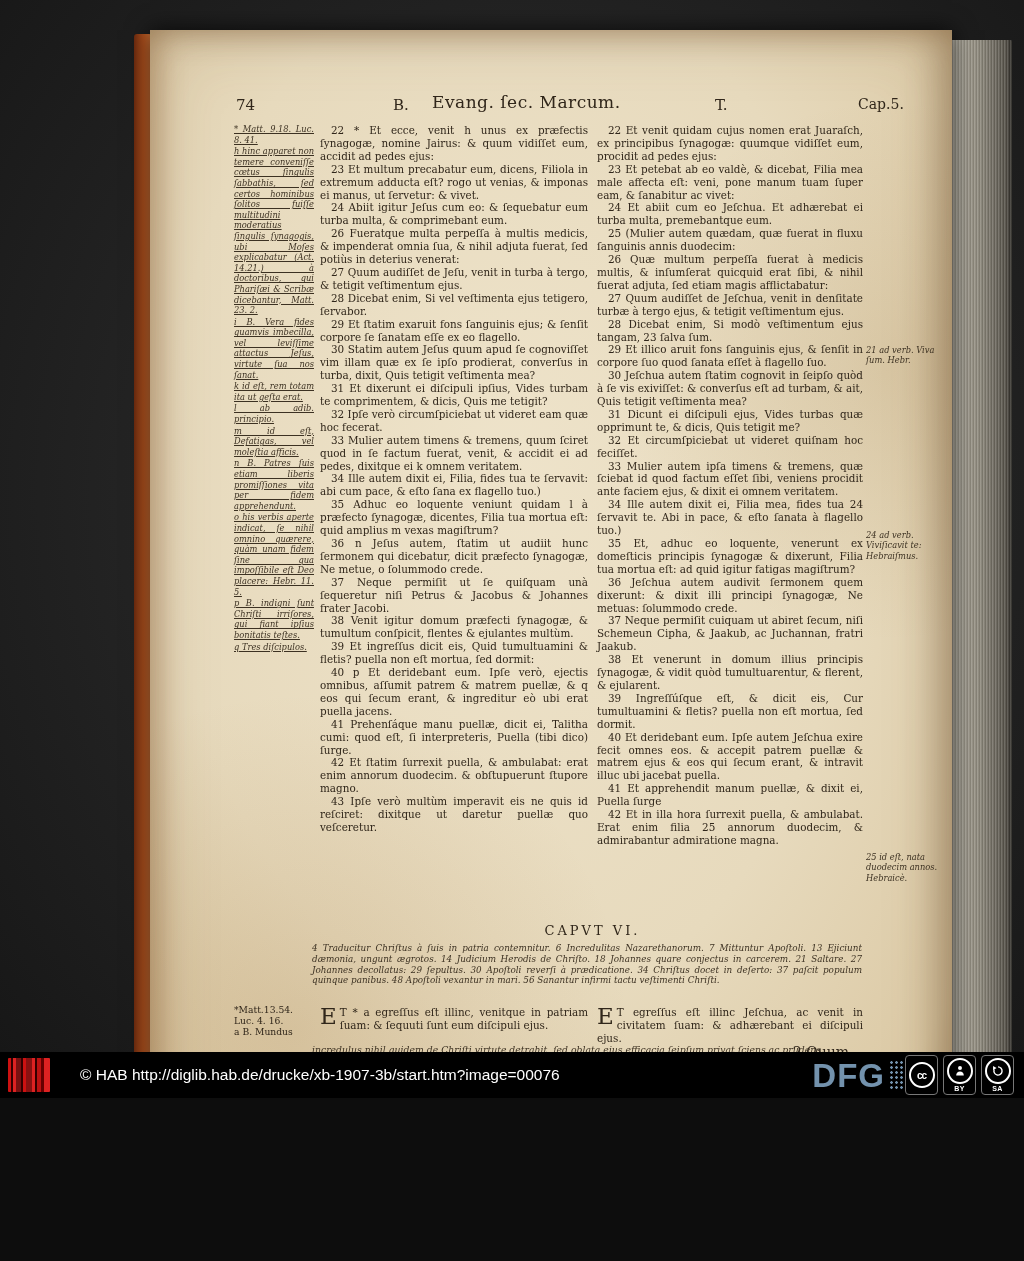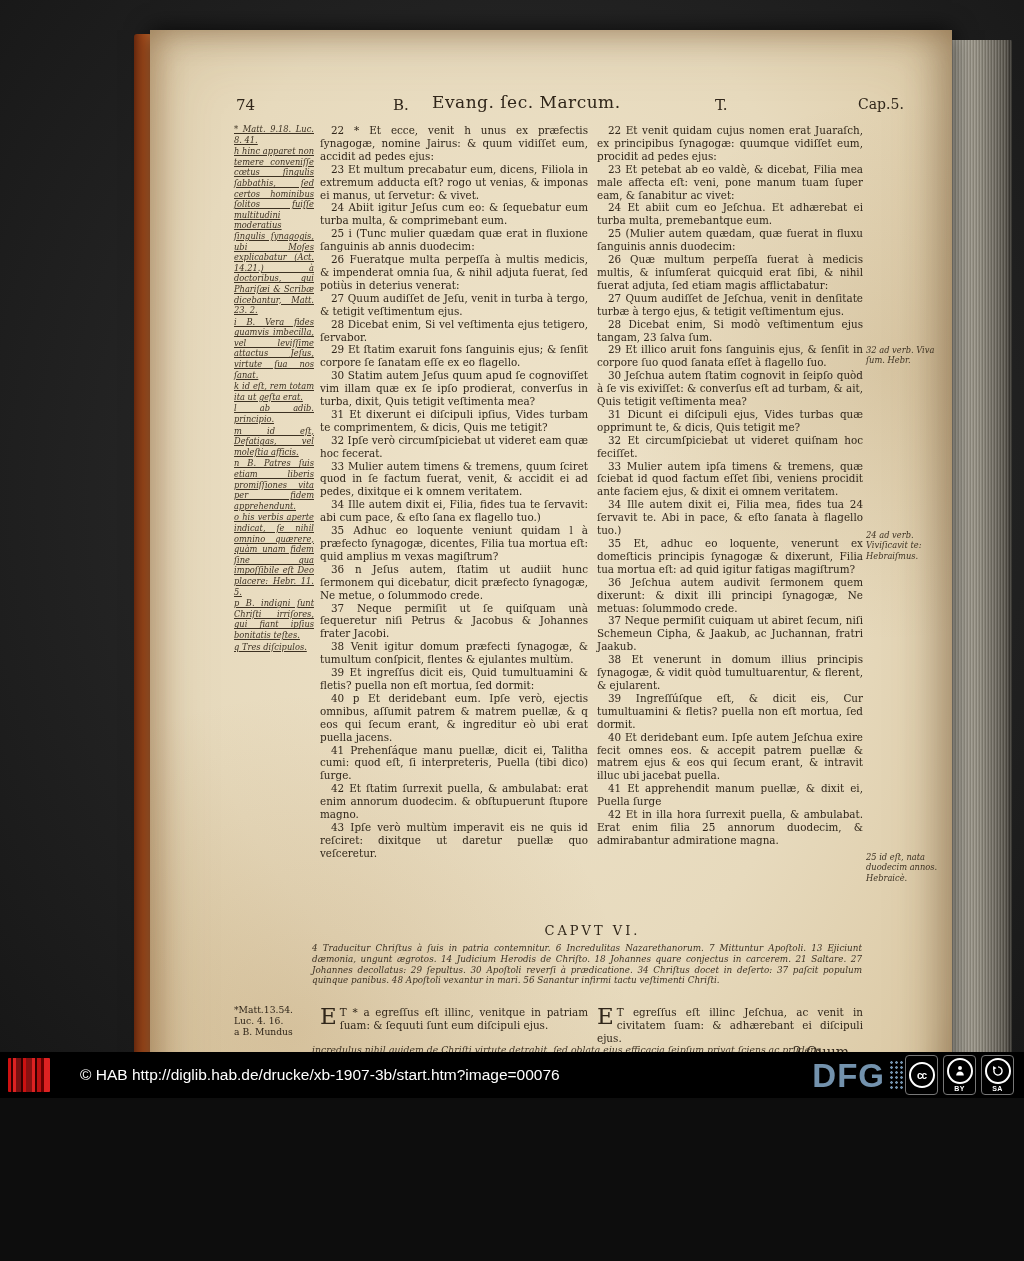--- a/index.html
+++ b/index.html
@@ -102,21 +102,20 @@
         <p class="mnote">n B. Patres ſuis etiam liberis promiſſiones vita per fidem apprehendunt.</p>
         <p class="mnote">o his verbis aperte indicat, ſe nihil omnino quærere, quàm unam fidem ſine qua impoſſibile eſt Deo placere: Hebr. 11. 5.</p>
         <p class="mnote">p B. indigni ſunt Chriſti irriſores, qui fiant ipſius bonitatis teſtes.</p>
         <p class="mnote">q Tres diſcipulos.</p>
       </div>
 
     <div class="col-1">
         <p class="verse">22 * Et ecce, venit h unus ex præfectis ſynagogæ, nomine Jairus: &amp; quum vidiſſet eum, accidit ad pedes ejus:</p>
         <p class="verse">23 Et multum precabatur eum, dicens, Filiola in extremum adducta eſt? rogo ut venias, &amp; imponas ei manus, ut ſervetur: &amp; vivet.</p>
         <p class="verse">24 Abiit igitur Jeſus cum eo: &amp; ſequebatur eum turba multa, &amp; comprimebant eum.</p>
-        <p class="verse">25 i (Tunc mulier quædam quæ erat in fluxione ſanguinis ab annis duodecim:</p>
         <p class="verse">26 Fueratque multa perpeſſa à multis medicis, &amp; impenderat omnia ſua, &amp; nihil adjuta fuerat, ſed potiùs in deterius venerat:</p>
         <p class="verse">27 Quum audiſſet de Jeſu, venit in turba à tergo, &amp; tetigit veſtimentum ejus.</p>
         <p class="verse">28 Dicebat enim, Si vel veſtimenta ejus tetigero, ſervabor.</p>
         <p class="verse">29 Et ſtatim exaruit fons ſanguinis ejus; &amp; ſenſit corpore ſe ſanatam eſſe ex eo flagello.</p>
         <p class="verse">30 Statim autem Jeſus quum apud ſe cognoviſſet vim illam quæ ex ſe ipſo prodierat, converſus in turba, dixit, Quis tetigit veſtimenta mea?</p>
         <p class="verse">31 Et dixerunt ei diſcipuli ipſius, Vides turbam te comprimentem, &amp; dicis, Quis me tetigit?</p>
         <p class="verse">32 Ipſe verò circumſpiciebat ut videret eam quæ hoc fecerat.</p>
         <p class="verse">33 Mulier autem timens &amp; tremens, quum ſciret quod in ſe factum fuerat, venit, &amp; accidit ei ad pedes, dixitque ei k omnem veritatem.</p>
         <p class="verse">34 Ille autem dixit ei, Filia, fides tua te ſervavit: abi cum pace, &amp; eſto ſana ex flagello tuo.)</p>
         <p class="verse">35 Adhuc eo loquente veniunt quidam l à præfecto ſynagogæ, dicentes, Filia tua mortua eſt: quid amplius m vexas magiſtrum?</p>
@@ -147,21 +146,21 @@
         <p class="verse">35 Et, adhuc eo loquente, venerunt ex domeſticis principis ſynagogæ &amp; dixerunt, Filia tua mortua eſt: ad quid igitur fatigas magiſtrum?</p>
         <p class="verse">36 Jeſchua autem audivit ſermonem quem dixerunt: &amp; dixit illi principi ſynagogæ, Ne metuas: ſolummodo crede.</p>
         <p class="verse">37 Neque permiſit cuiquam ut abiret ſecum, niſi Schemeun Cipha, &amp; Jaakub, ac Juchannan, fratri Jaakub.</p>
         <p class="verse">38 Et venerunt in domum illius principis ſynagogæ, &amp; vidit quòd tumultuarentur, &amp; flerent, &amp; ejularent.</p>
         <p class="verse">39 Ingreſſúſque eſt, &amp; dicit eis, Cur tumultuamini &amp; fletis? puella non eſt mortua, ſed dormit.</p>
         <p class="verse">40 Et deridebant eum. Ipſe autem Jeſchua exire fecit omnes eos. &amp; accepit patrem puellæ &amp; matrem ejus &amp; eos qui ſecum erant, &amp; intravit illuc ubi jacebat puella.</p>
         <p class="verse">41 Et apprehendit manum puellæ, &amp; dixit ei, Puella ſurge</p>
         <p class="verse">42 Et in illa hora ſurrexit puella, &amp; ambulabat. Erat enim filia 25 annorum duodecim, &amp; admirabantur admiratione magna.</p>
       </div>
 
-    <div class="rnote rnote-1">32 ad verb. Viva ſum. Hebr.</div>
+    <div class="rnote rnote-1">21 ad verb. Viva ſum. Hebr.</div>
     <div class="rnote rnote-2">24 ad verb. Viviſicavit te: Hebraiſmus.</div>
     <div class="rnote rnote-3">25 id eſt, nata duodecim annos. Hebraicè.</div>
 
     <div class="caput-heading">CAPVT VI.</div>
     <div class="caput-summary">4 Traducitur Chriſtus à ſuis in patria contemnitur. 6 Incredulitas Nazarethanorum. 7 Mittuntur Apoſtoli. 13 Ejiciunt dæmonia, ungunt ægrotos. 14 Judicium Herodis de Chriſto. 18 Johannes quare conjectus in carcerem. 21 Saltare. 27 Johannes decollatus: 29 ſepultus. 30 Apoſtoli reverſi à prædicatione. 34 Chriſtus docet in deſerto: 37 paſcit populum quinque panibus. 48 Apoſtoli vexantur in mari. 56 Sanantur infirmi tactu veſtimenti Chriſti.</div>
 
     <div class="b-margin">
         <p class="bnote">*Matt.13.54.</p>
         <p class="bnote">Luc. 4. 16.</p>
         <p class="bnote">a B. Mundus</p>

